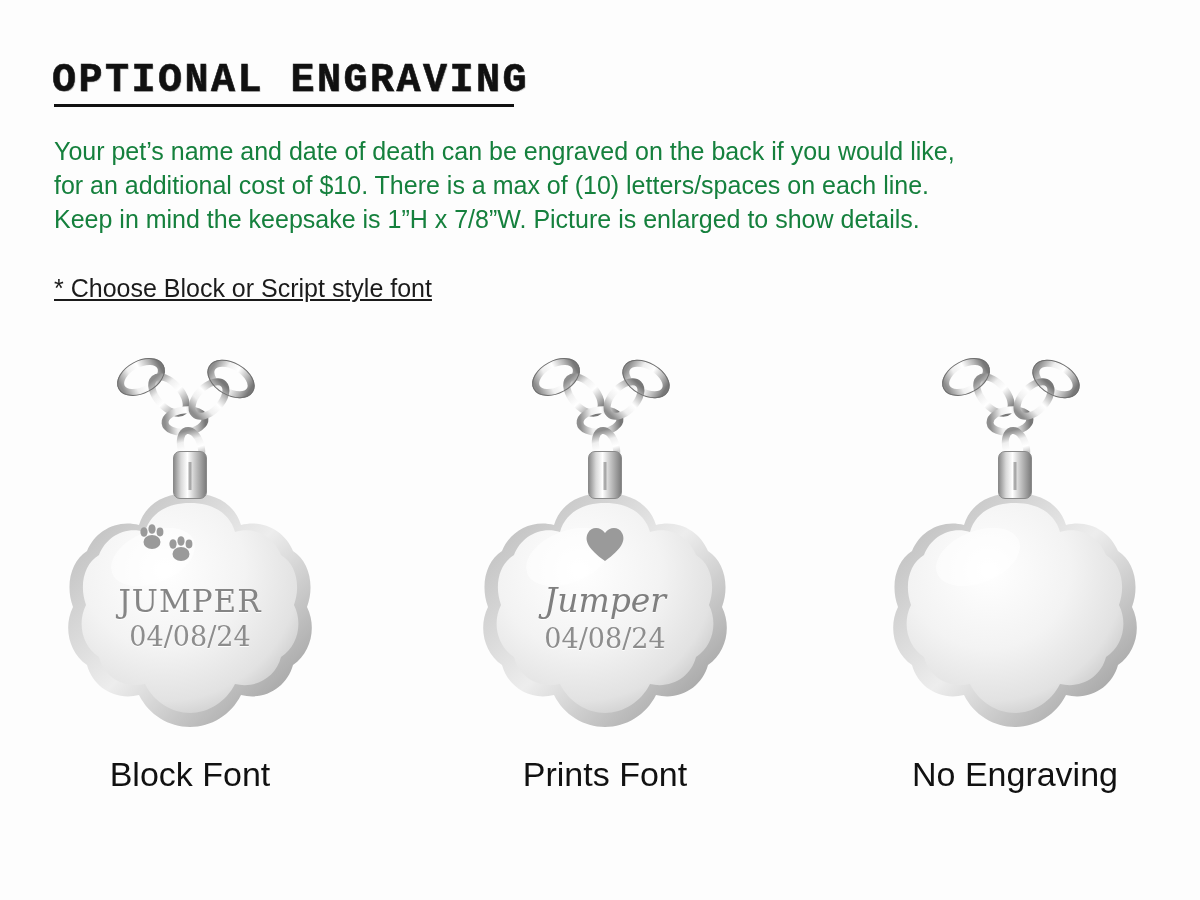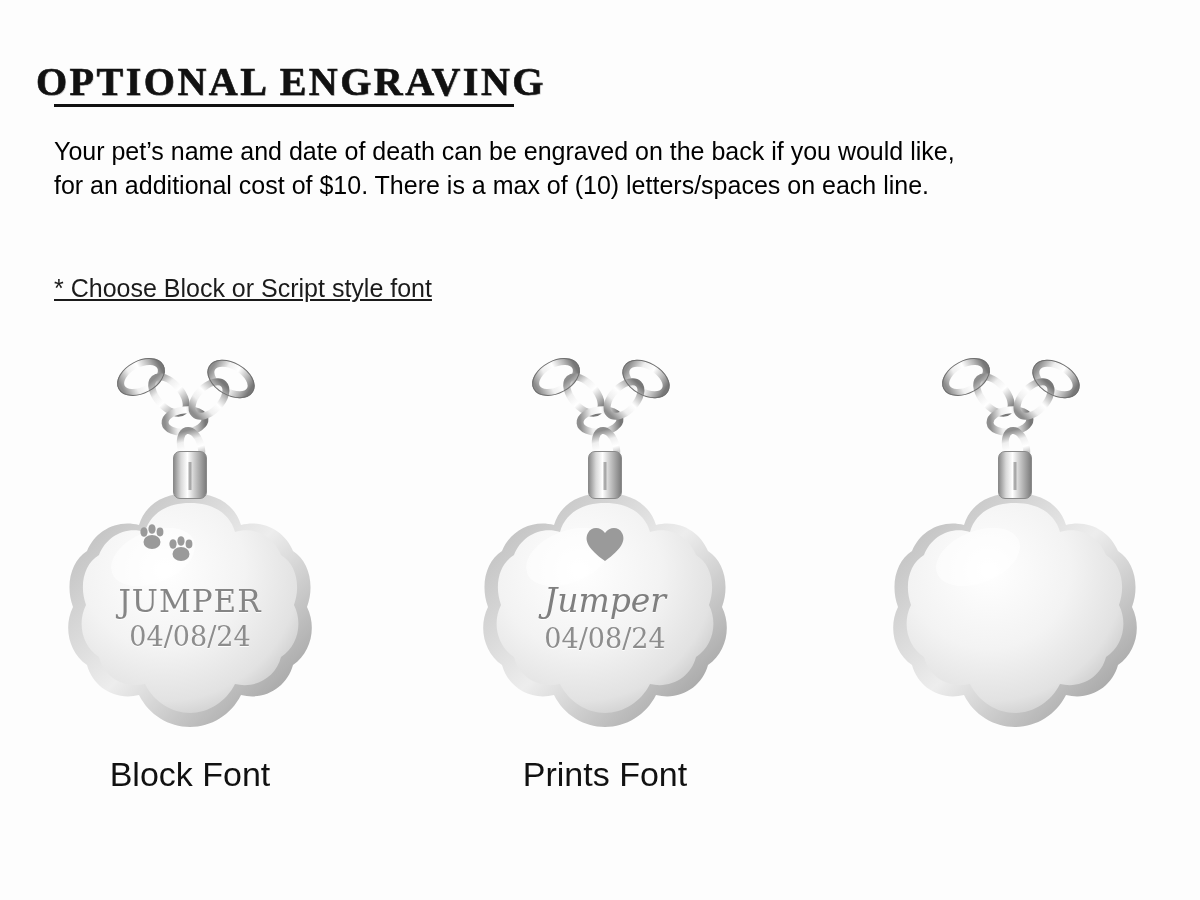--- a/index.html
+++ b/index.html
@@ -18,23 +18,23 @@
 
   .page {
     position: absolute;
     inset: 0;
     background: #fdfdfd;
   }
 
   
   .heading {
     position: absolute;
-    left: 36px;
+    left: 52px;
     top: 58px;
-    font-family: Liberation Serif, serif;
+    font-family: Liberation Mono, monospace;
     font-weight: bold;
     font-size: 40px;
     letter-spacing: 2.5px;
     color: #111111;
     -webkit-text-stroke: 0.6px #111;
     text-shadow: 1px 1px 0 rgba(0,0,0,0.18);
   }
   .heading-underline {
     position: absolute;
     left: 54px;
@@ -45,21 +45,21 @@
   }
 
   
   .body-copy {
     position: absolute;
     left: 54px;
     top: 134px;
     width: 1120px;
     font-size: 25px;
     line-height: 34px;
-    color: #000000;
+    color: #15803d;
   }
   .body-copy p {
     margin: 0;
   }
 
   .bullets {
     position: absolute;
     left: 54px;
     top: 272px;
     font-size: 25px;
@@ -195,20 +195,21 @@
 <body>
 
 <div class="page">
 
   <div class="heading">OPTIONAL ENGRAVING</div>
   <div class="heading-underline"></div>
 
   <div class="body-copy">
     <p>Your pet’s name and date of death can be engraved on the back if you would like,</p>
     <p>for an additional cost of $10. There is a max of (10) letters/spaces on each line.</p>
+    <p>Keep in mind the keepsake is 1”H x 7/8”W. Picture is enlarged to show details.</p>
   </div>
 
   <div class="bullets">
     <div>* Choose Block or Script style font</div>
   </div>
 
   <div class="pendants">
 
     <div class="pendant-col col-1">
 
@@ -411,16 +412,17 @@
                    C107 228 89 217 80 199
                    C59 204 39 192 34 172
                    C17 161 12 138 21 120
                    C14 100 19 79 34 70
                    C41 52 60 41 80 47
                    C85 29 101 18 125 18 Z" fill="url(#pg1)"></path>
           <ellipse cx="88" cy="72" rx="44" ry="26" fill="#ffffff" opacity="0.55" transform="rotate(-22 88 72)"></ellipse>
         </svg>
       </div>
 
+      <div class="caption">No Engraving</div>
     </div>
 
   </div>
 </div>
 
 </body></html>

